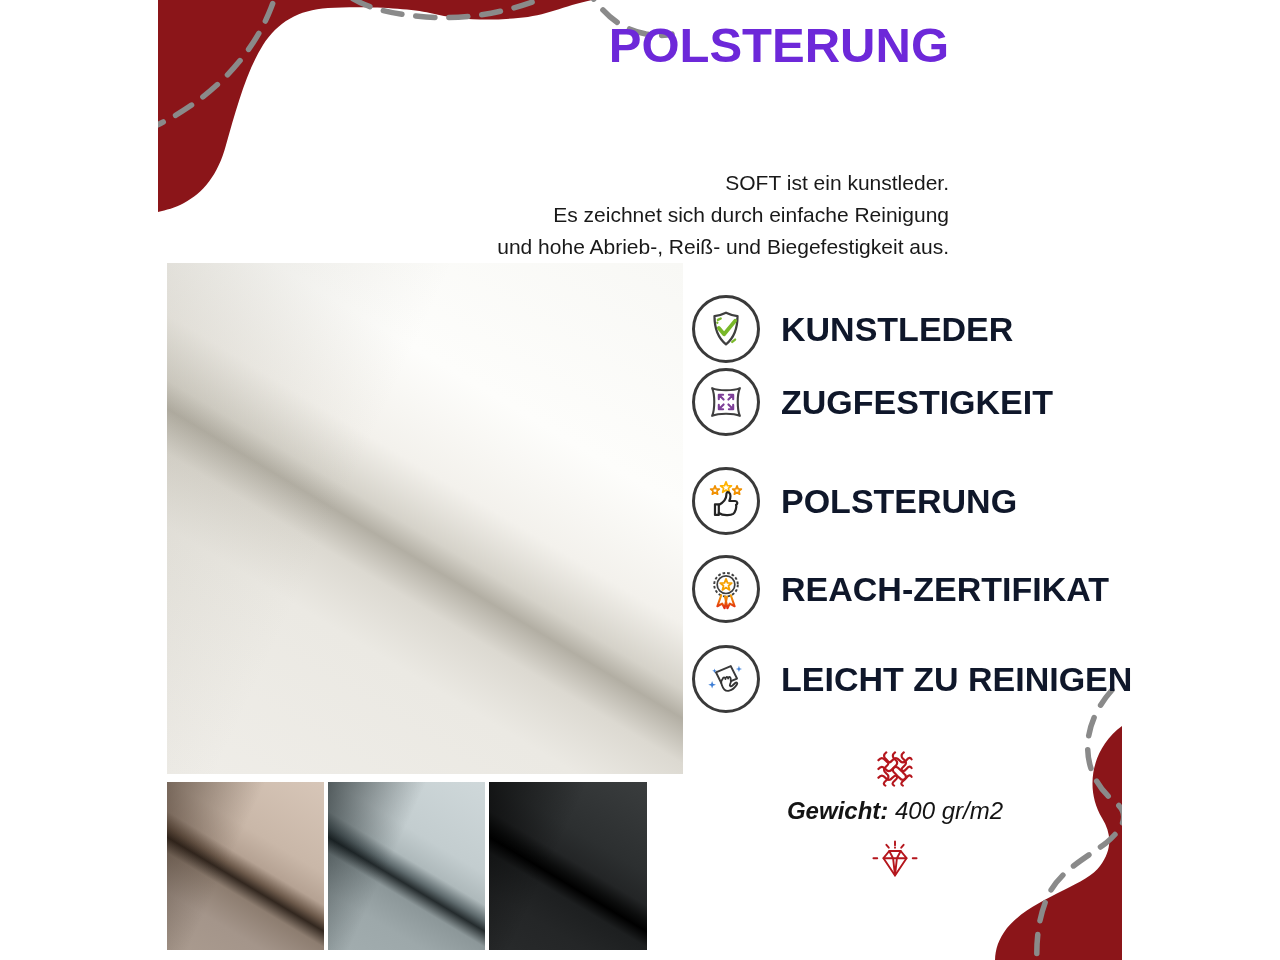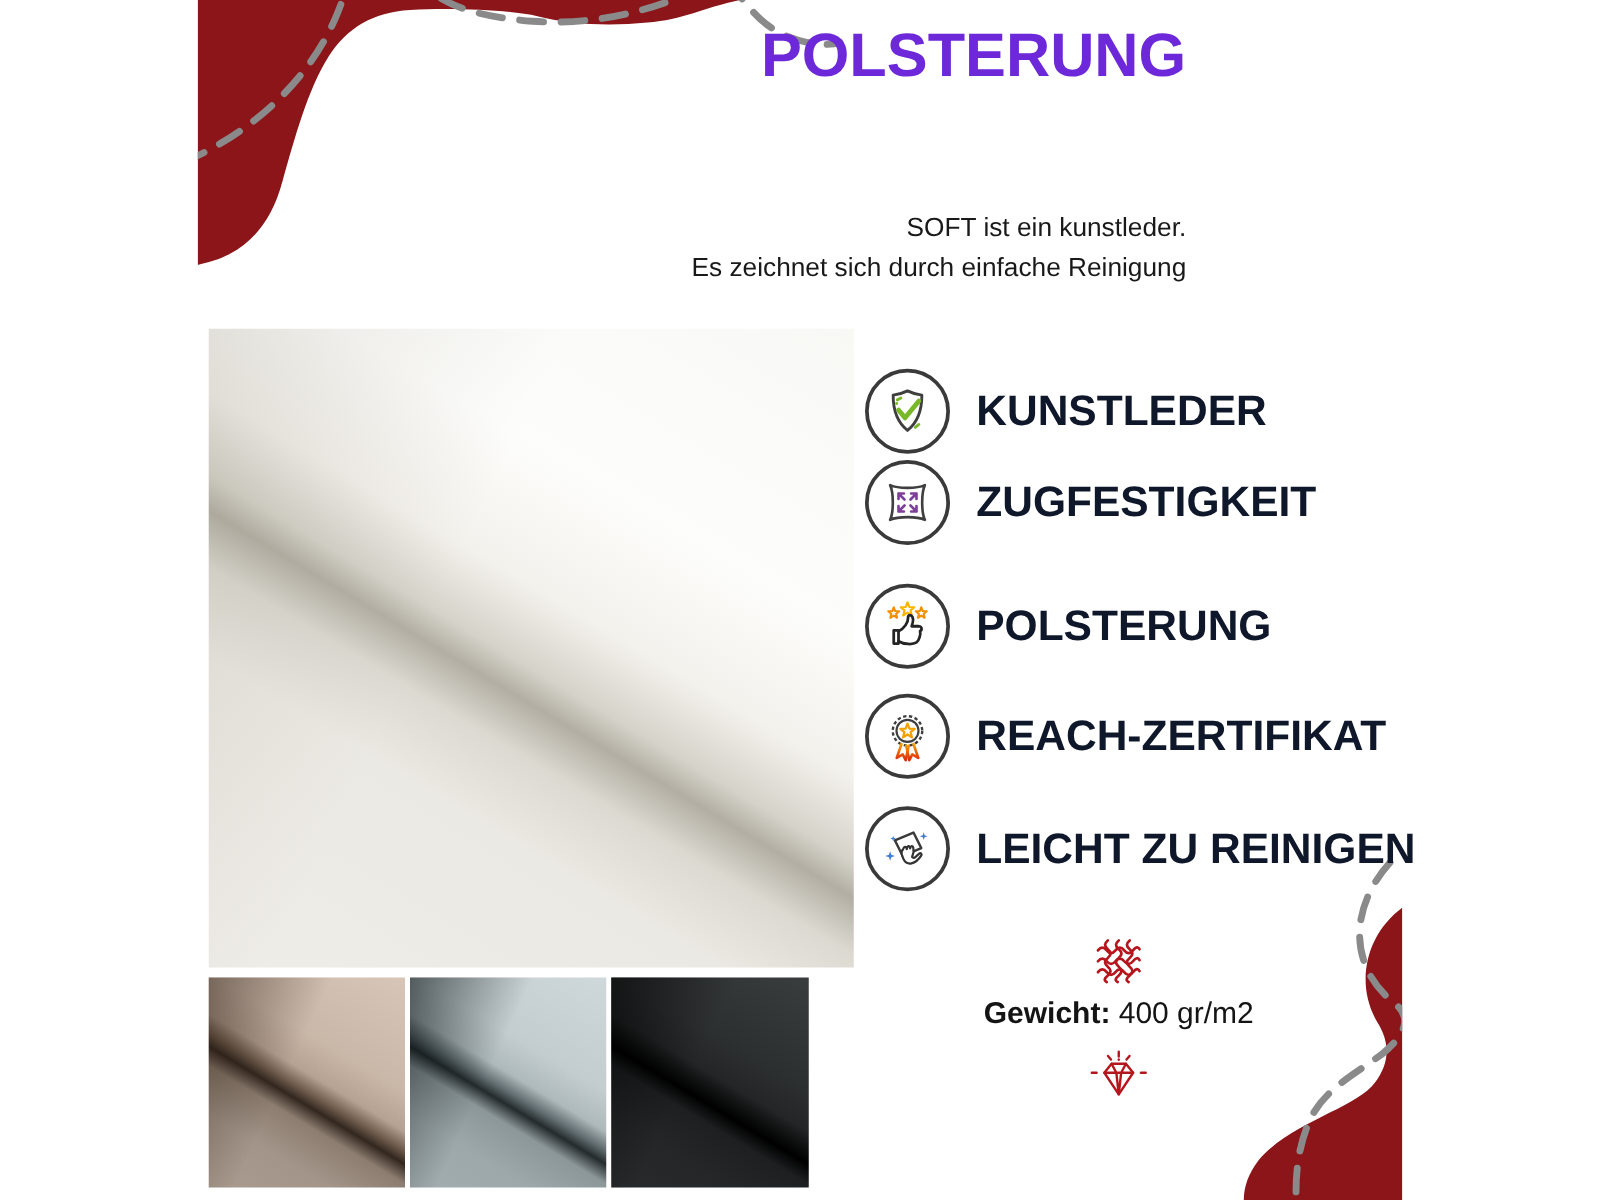--- a/index.html
+++ b/index.html
@@ -33,21 +33,21 @@
            background:linear-gradient(211deg,#3a3d3e 0%,#2c2f30 35%,#232526 47%,#0c0d0d 53%,#000000 57%,#1d1f20 63%,#242627 78%,#282a2b 100%); }
   .swatch-black::before { background:linear-gradient(115deg,rgba(0,0,0,0.55),rgba(0,0,0,0) 42%); }
 
   
   .feature { position:absolute; left:692px; height:68px; display:flex; align-items:center; }
   .fcircle { width:68px; height:68px; border:3px solid #3a3a3a; border-radius:50%;
              display:flex; align-items:center; justify-content:center; background:#fff; flex:0 0 auto; }
   .flabel { margin-left:21px; font-size:34px; font-weight:700; letter-spacing:0px; color:#0f172a; white-space:nowrap; }
 
   
-  .specs { position:absolute; left:700px; top:748px; width:390px; text-align:center; color:#141414; }
+  .specs { position:absolute; left:700px; top:748px; width:390px; text-align:center; color:#141414;font-style:italic; }
   .spec-icon { display:block; margin:0 auto; }
   .spec-line { font-size:24px; line-height:30px; white-space:nowrap; margin-top:6px; margin-bottom:14px; }
   .spec-line b { font-weight:700; }
 </style>
 </head>
 <body>
 
 <div class="canvas">
   <div class="content">
 
@@ -57,20 +57,21 @@
       <path d="M-12 130 C45 106,92 62,113 8 C120 -10,124 -28,148 -34 C162 -37,172 -28,180 -14 C196 6,230 14,268 17 C310 20,352 12,390 -4 C412 -13,428 -12,440 4 C452 20,468 30,488 34 C500 36,508 36,514 34" fill="none" stroke="#8a8a8a" stroke-width="5.5" stroke-linecap="round" stroke-dasharray="19 14"></path>
       <path d="M954 690 C920 728,922 775,958 803 C972 814,966 828,948 843 C925 860,900 872,889 898 C881 917,878 938,879 962" fill="none" stroke="#8a8a8a" stroke-width="5.5" stroke-linecap="round" stroke-dasharray="19 14"></path>
     </svg>
 
     <div class="header">
       <div class="kicker">POLSTERUNG</div>
     </div>
     <div class="desc">
       <div>SOFT ist ein kunstleder.</div>
       <div>Es zeichnet sich durch einfache Reinigung</div>
+      <div>und hohe Abrieb-, Reiß- und Biegefestigkeit aus.</div>
     </div>
 
     <svg width="0" height="0" style="position:absolute">
       <defs>
         <path id="star" d="M0 -6 L1.5 -2.1 L5.7 -1.9 L2.5 0.8 L3.5 4.9 L0 2.6 L-3.5 4.9 L-2.5 0.8 L-5.7 -1.9 L-1.5 -2.1 Z"></path>
         <linearGradient id="ribbonGrad" x1="0" y1="0" x2="0" y2="1">
           <stop offset="0" stop-color="#f5a000"></stop>
             <stop offset="1" stop-color="#e02812"></stop>
         </linearGradient>
       </defs>

